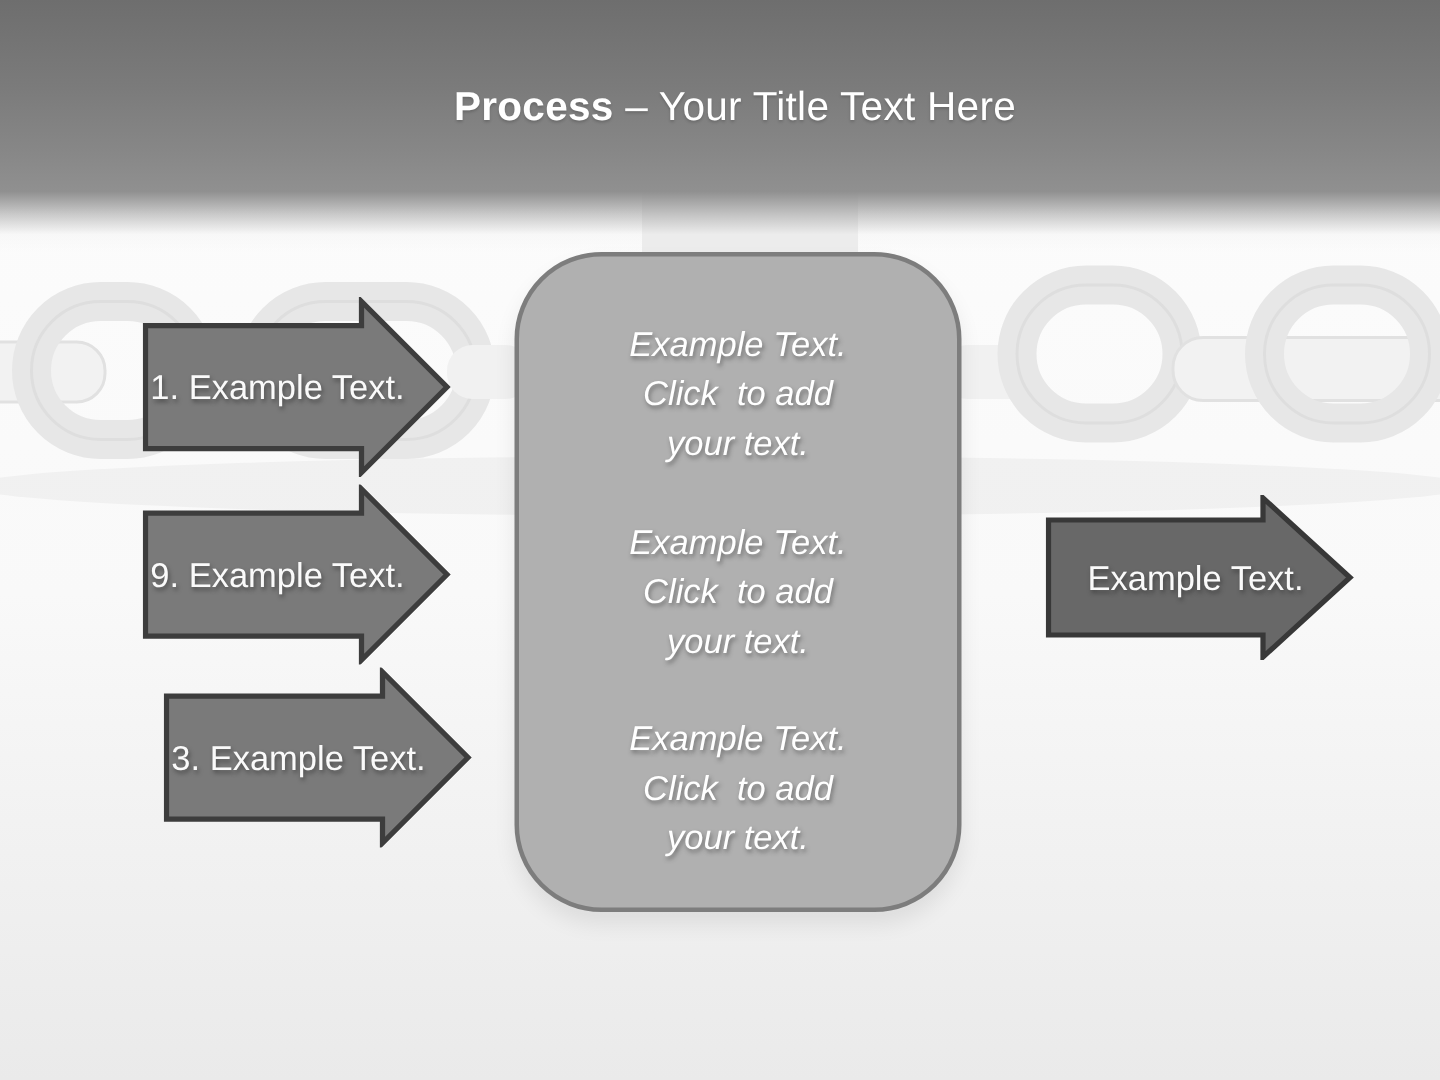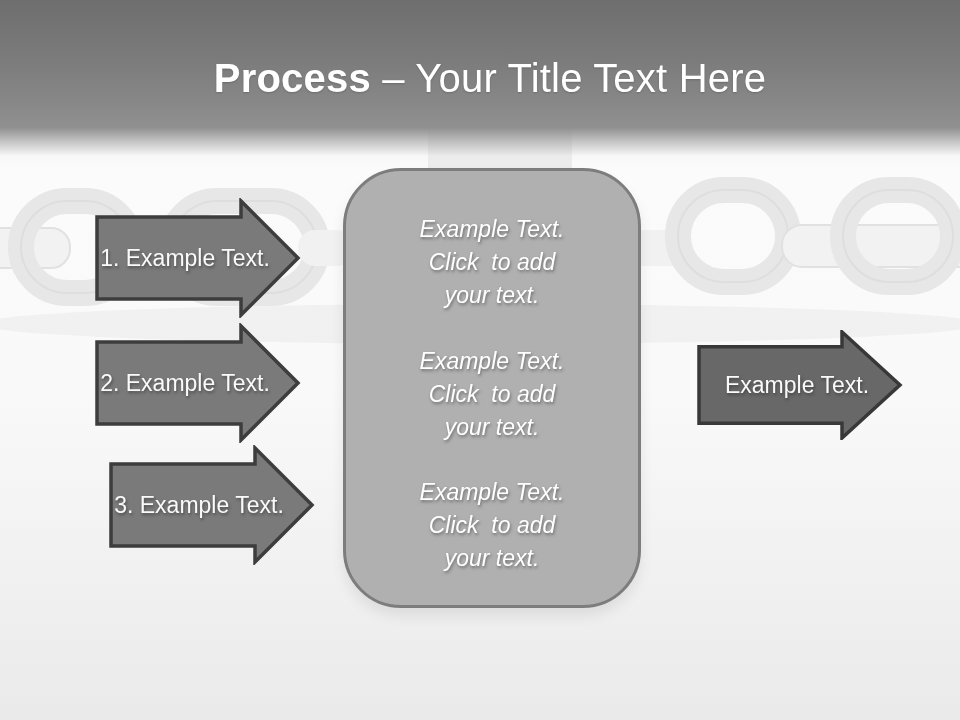--- a/index.html
+++ b/index.html
@@ -34,21 +34,21 @@
     pointer-events: none;
   }
   .title {
     position: absolute;
     left: 0; top: 56px;
     width: 100%;
     padding-left: 20px;
     box-sizing: border-box;
     text-align: center;
     color: #ffffff;
-    font-size: 40px;
+    font-size: 27px;
     font-weight: 400;
     letter-spacing: 0.2px;
     text-shadow: 0 1px 2px rgba(0,0,0,0.18);
     white-space: nowrap;
   }
   .title .bold { font-weight: 700; }
 
   
   .chain {
     position: absolute;
@@ -159,21 +159,21 @@
     <svg viewBox="0 0 206 120" preserveAspectRatio="none">
       <polygon class="arrow-poly" points="2,19 146,19 146,3 203,60 146,117 146,101 2,101"></polygon>
     </svg>
     <div class="arrow-label">1. Example Text.</div>
   </div>
 
   <div class="arrow arrow-2">
     <svg viewBox="0 0 206 120" preserveAspectRatio="none">
       <polygon class="arrow-poly" points="2,19 146,19 146,3 203,60 146,117 146,101 2,101"></polygon>
     </svg>
-    <div class="arrow-label">2. Example Text.</div>
+    <div class="arrow-label">9. Example Text.</div>
   </div>
 
   <div class="arrow arrow-3">
     <svg viewBox="0 0 206 120" preserveAspectRatio="none">
       <polygon class="arrow-poly" points="2,19 146,19 146,3 203,60 146,117 146,101 2,101"></polygon>
     </svg>
     <div class="arrow-label">3. Example Text.</div>
   </div>
 
   <div class="center-box">

